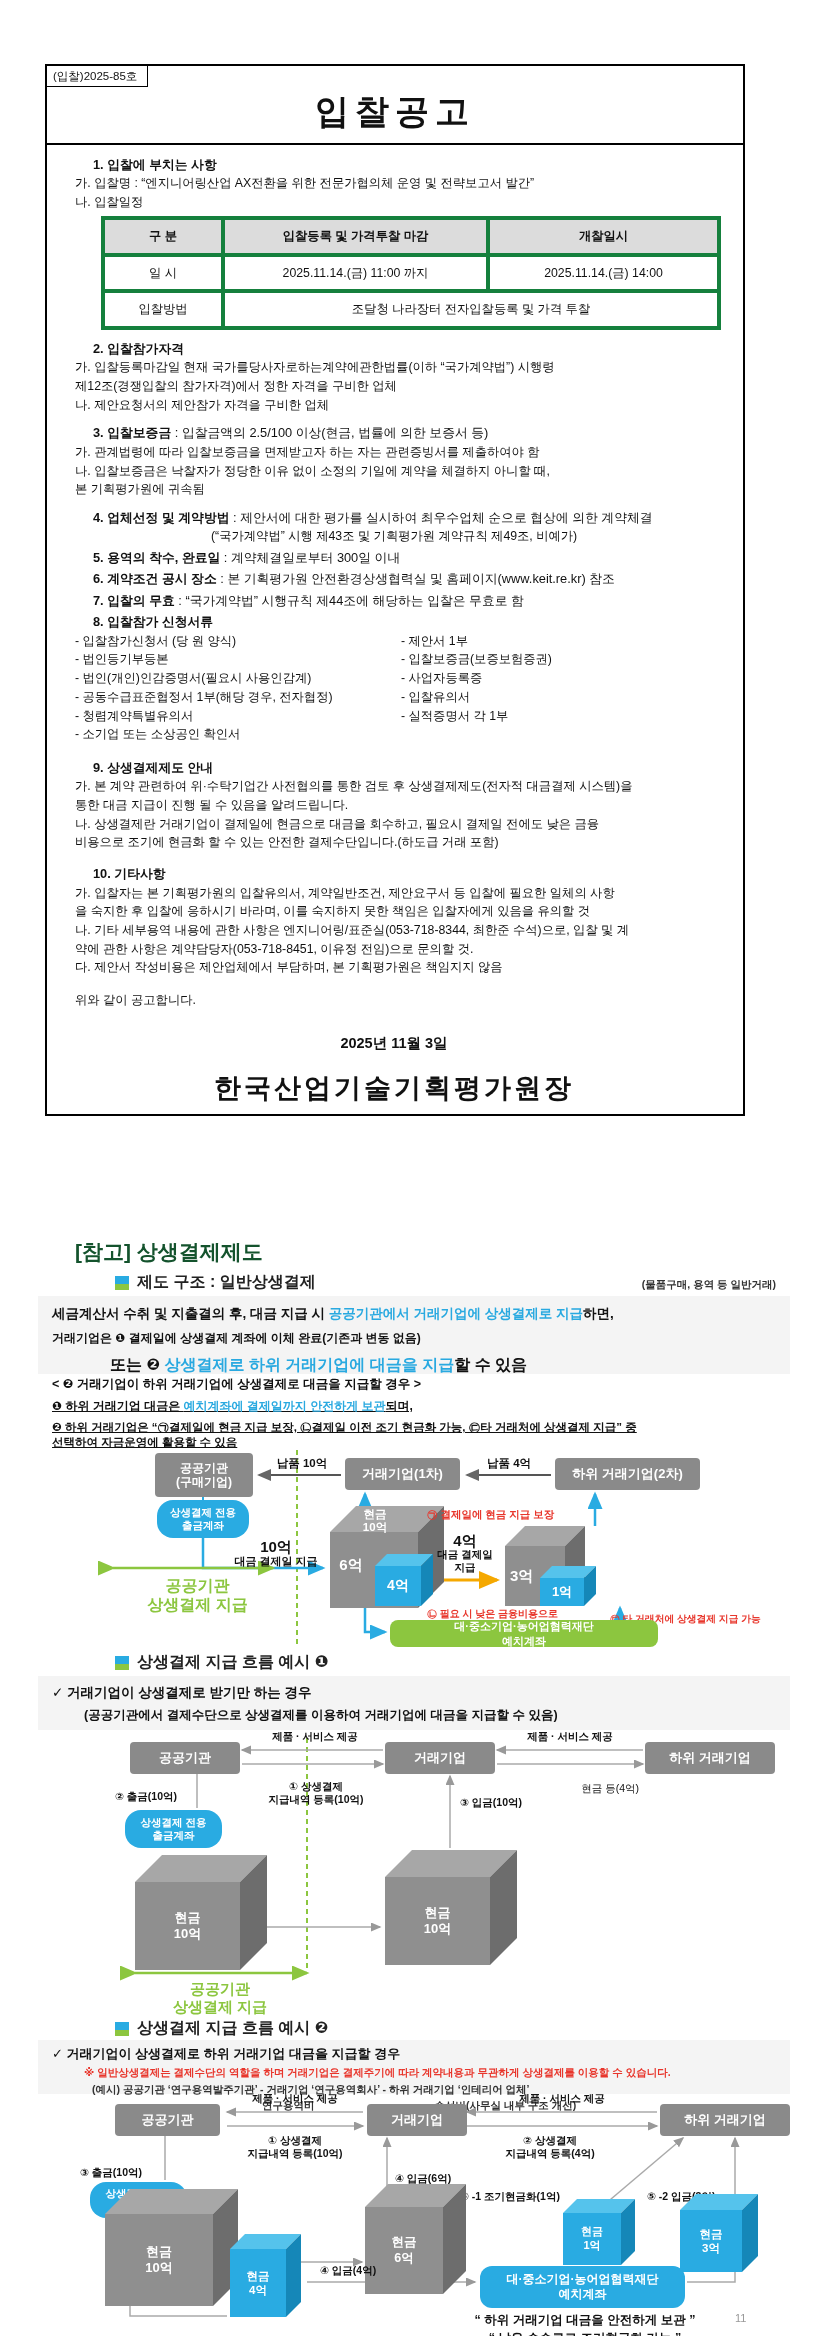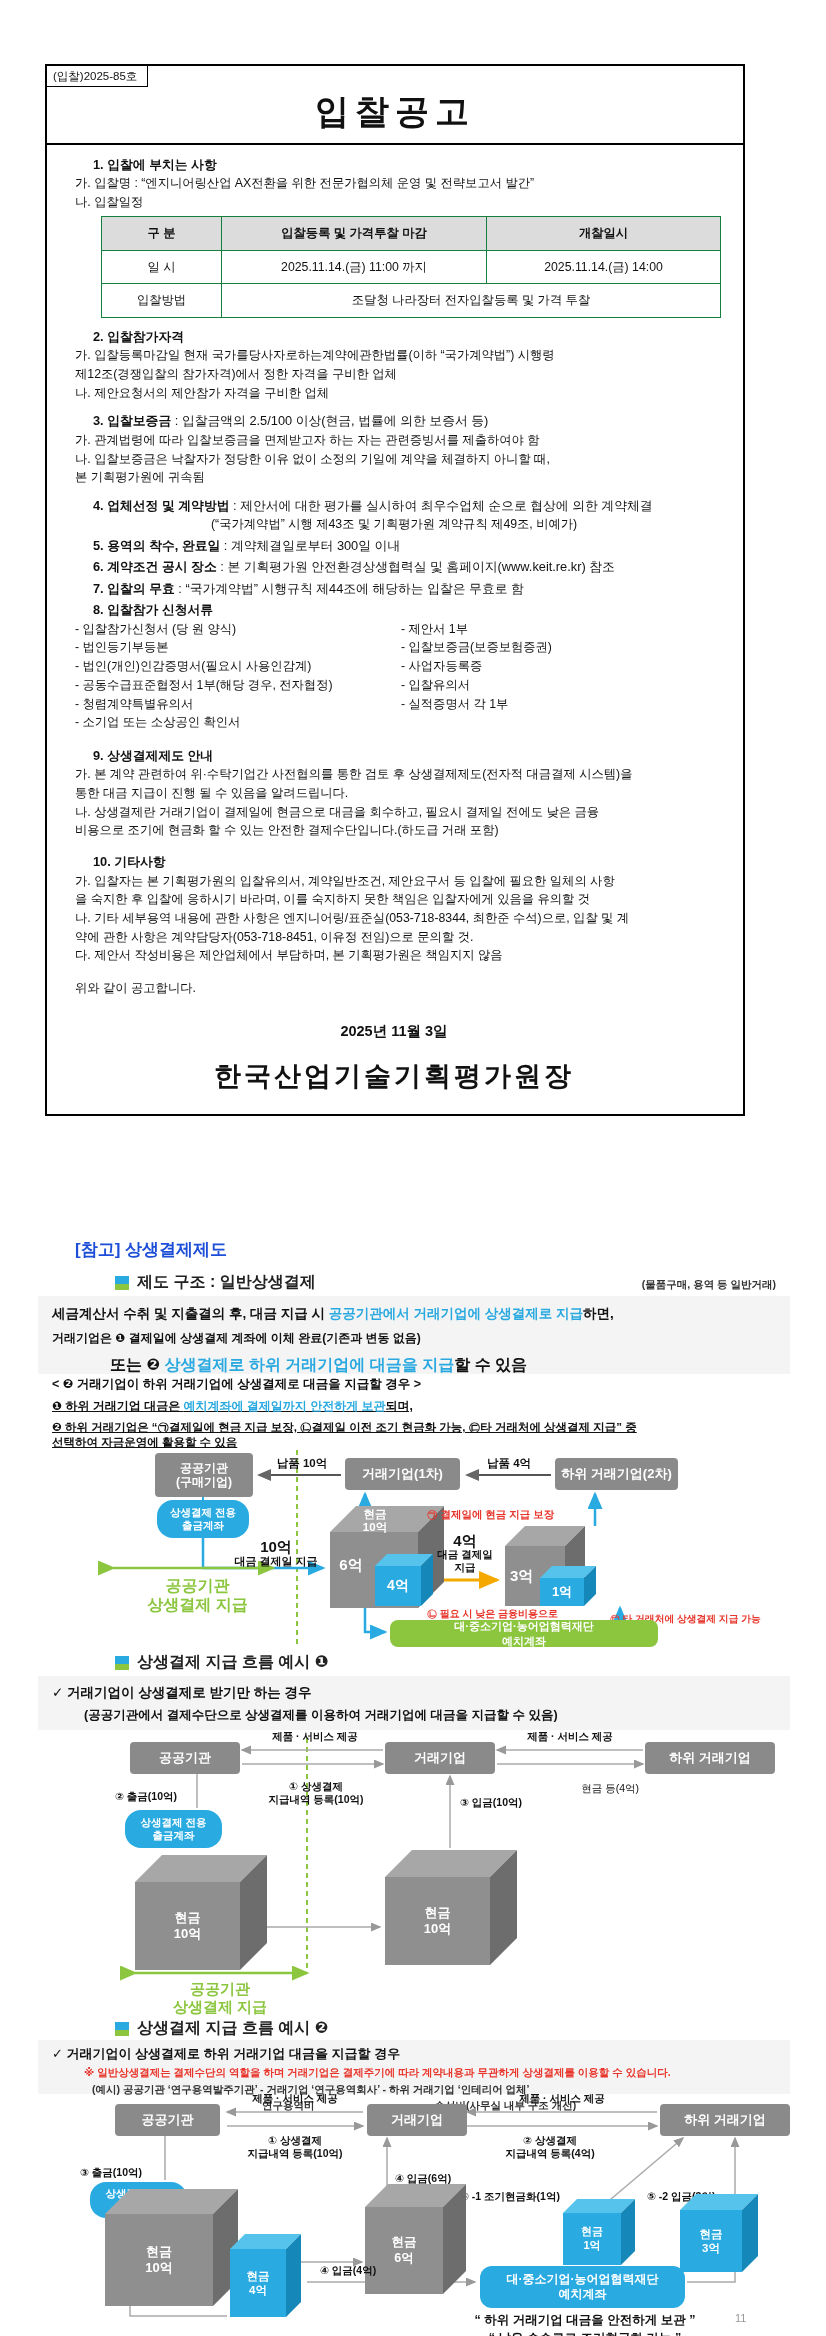--- a/index.html
+++ b/index.html
@@ -11,30 +11,30 @@
   .doc-box { position:absolute; left:45px; top:64px; width:700px; height:1052px; border:2px solid #000; background:#fff; }
   .doc-number { display:inline-block; font-size:11.5px; padding:3px 10px 2px 6px; border-bottom:1px solid #000; border-right:1px solid #000; }
   .doc-title { text-align:center; font-size:34px; font-weight:800; letter-spacing:6px; padding:2px 0 8px 0; border-bottom:2px solid #000; }
   .doc-body { padding:10px 16px 0 14px; font-size:12.3px; line-height:1.52; }
   .sec { margin-bottom:9px; }
   .sec-h { font-weight:bold; font-size:12.8px;margin-left:32px; }
   .sec-h .rest { font-weight:normal; }
   .item { padding-left:14px; }
   .item2 { padding-left:150px; }
   .sched-table { border-collapse:collapse; margin:4px 0 4px 40px; width:620px; font-size:12.3px; }
-  .sched-table th, .sched-table td { border:1px solid #15803d; text-align:center; padding:7px 4px; }
+  .sched-table th, .sched-table td { border:4px solid #15803d; text-align:center; padding:7px 4px; }
   .sched-table th { background:#dcdcdc; font-weight:bold; }
   .twocol { display:flex; padding-left:14px; }
   .twocol .col { width:50%; }
   .closing-notice { padding-left:14px; margin-top:14px; }
   .closing-date { text-align:center; font-weight:bold; font-size:14.5px; margin-top:22px; }
   .closing-signer { text-align:center; font-weight:800; font-size:27px; letter-spacing:3px; margin-top:14px; }
 
   
-  .ref-header { position:absolute; left:75px; top:1238px; font-size:17px; font-weight:800; color:#1d4ed8; }
+  .ref-header { position:absolute; left:75px; top:1238px; font-size:21px; font-weight:800; color:#14532d; }
   .sec-title { position:absolute; left:115px; display:flex; align-items:center; gap:8px; font-size:16px; font-weight:800; color:#222; }
   .sec-title .sq { width:14px; height:14px; background:linear-gradient(to bottom,#29abe2 55%,#8cc63f 55%); }
   .sec-note { position:absolute; right:50px; font-size:10.5px; font-weight:bold; color:#333; }
   .panel { position:absolute; left:38px; width:752px; background:#f4f4f4; }
   .blue { color:#29a9e0; }
   .red { color:#e8362c; }
 
   .intro-panel { top:1296px; height:78px; padding:9px 14px 0 14px; }
   .intro1 { font-size:13.5px; font-weight:bold; }
   .intro2 { font-size:12px; font-weight:bold; margin-top:7px; }
@@ -219,21 +219,21 @@
     <line x1="396" y1="132" x2="462" y2="132" stroke="#f5a800" stroke-width="3" marker-end="url(#my1)"></line>
     <line x1="560" y1="78" x2="560" y2="46" stroke="#29abe2" stroke-width="2.5" marker-end="url(#mb1)"></line>
     <path d="M330,160 L330,184 L350,184" fill="none" stroke="#29abe2" stroke-width="2.5" marker-end="url(#mb1)"></path>
     <line x1="585" y1="170" x2="585" y2="160" stroke="#29abe2" stroke-width="2.5" marker-end="url(#mb1)"></line>
     <line x1="78" y1="120" x2="238" y2="120" stroke="#8cc63f" stroke-width="2.5" marker-start="url(#mgr1)" marker-end="url(#mgr1)"></line>
   </svg>
 
   <div class="gbox ml" style="left:120px;top:5px;width:98px;height:44px;font-size:12px;line-height:1.2">공공기관
 (구매기업)</div>
   <div class="gbox" style="left:310px;top:10px;width:115px;height:32px;font-size:13px">거래기업(1차)</div>
-  <div class="gbox" style="left:520px;top:10px;width:123px;height:32px;font-size:13px">하위 거래기업(2차)</div>
+  <div class="gbox" style="left:520px;top:10px;width:145px;height:32px;font-size:13px">하위 거래기업(2차)</div>
   <div class="lbl" style="left:228px;top:8px;width:78px;text-align:center;font-size:11.5px;font-weight:800">납품 10억</div>
   <div class="lbl" style="left:436px;top:8px;width:76px;text-align:center;font-size:11.5px;font-weight:800">납품 4억</div>
   <div class="bluebox ml" style="left:122px;top:52px;width:92px;height:38px;font-size:10.5px">상생결제 전용
 출금계좌</div>
   <div class="lbl" style="left:185px;top:90px;width:112px;text-align:center;font-size:15px;font-weight:800">10억</div>
   <div class="lbl" style="left:185px;top:106px;width:112px;text-align:center;font-size:11px;font-weight:800">대금 결제일 지급</div>
 
   <div class="cube gray" style="left:295px;top:58px">
     <div class="top" style="left:0;top:0;width:88px;height:26px"></div>
     <div class="side" style="left:88px;top:26px;width:26px;height:76px"></div>

